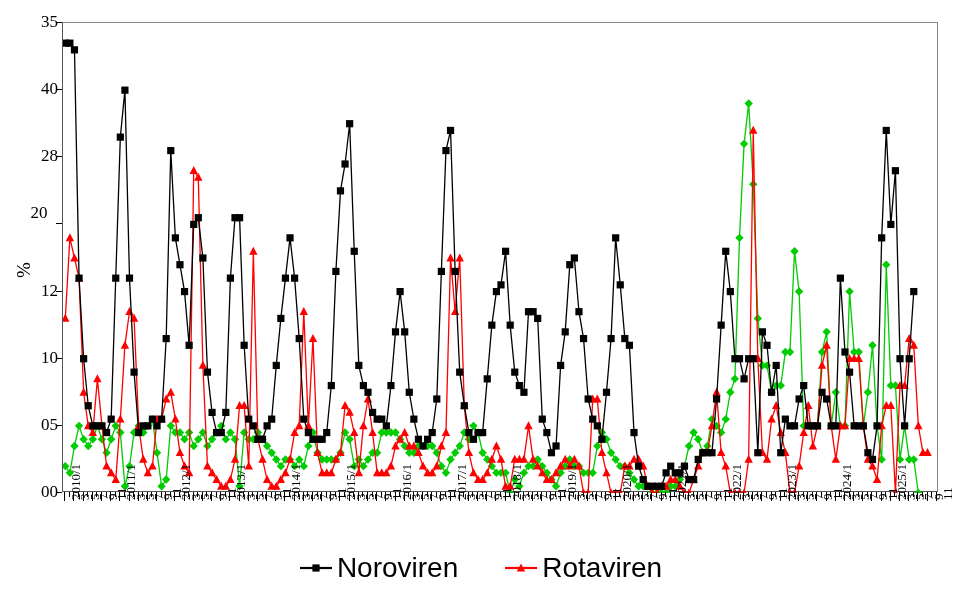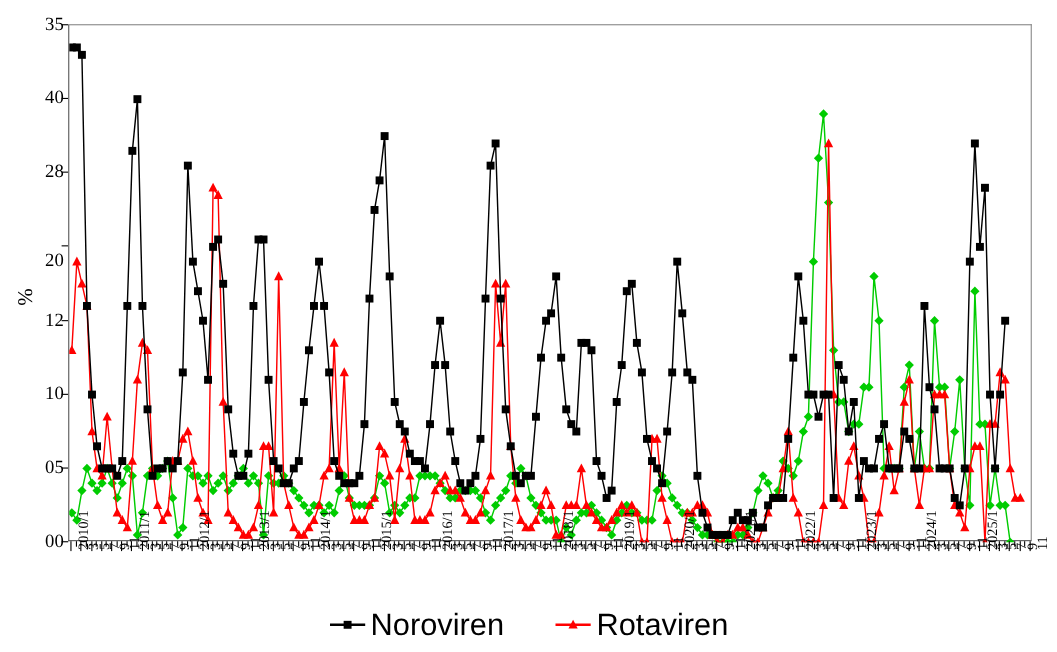--- a/index.html
+++ b/index.html
@@ -57,21 +57,21 @@
 
 <div id="root">
 
   <div id="ylabel">%</div>
 
   <div id="ytickwrap">
       <div class="ytick" style="top: 483px;">00</div>
       <div class="ytick" style="top: 415.857px;">05</div>
       <div class="ytick" style="top: 348.714px;">10</div>
       <div class="ytick" style="top: 281.571px;">12</div>
-      <div class="ytick" style="top: 228px;">20</div>
+      <div class="ytick" style="top: 204px; text-align: center;">20</div>
       <div class="ytick" style="top: 147.286px;">28</div>
       <div class="ytick" style="top: 80.1429px;">40</div>
       <div class="ytick" style="top: 13px;">35</div>
     </div>
   <div id="ytickmarks">
       <div class="ytickmark" style="top: 492px;"></div>
       <div class="ytickmark" style="top: 424.857px;"></div>
       <div class="ytickmark" style="top: 357.714px;"></div>
       <div class="ytickmark" style="top: 290.571px;"></div>
       <div class="ytickmark" style="top: 223.429px;"></div>

